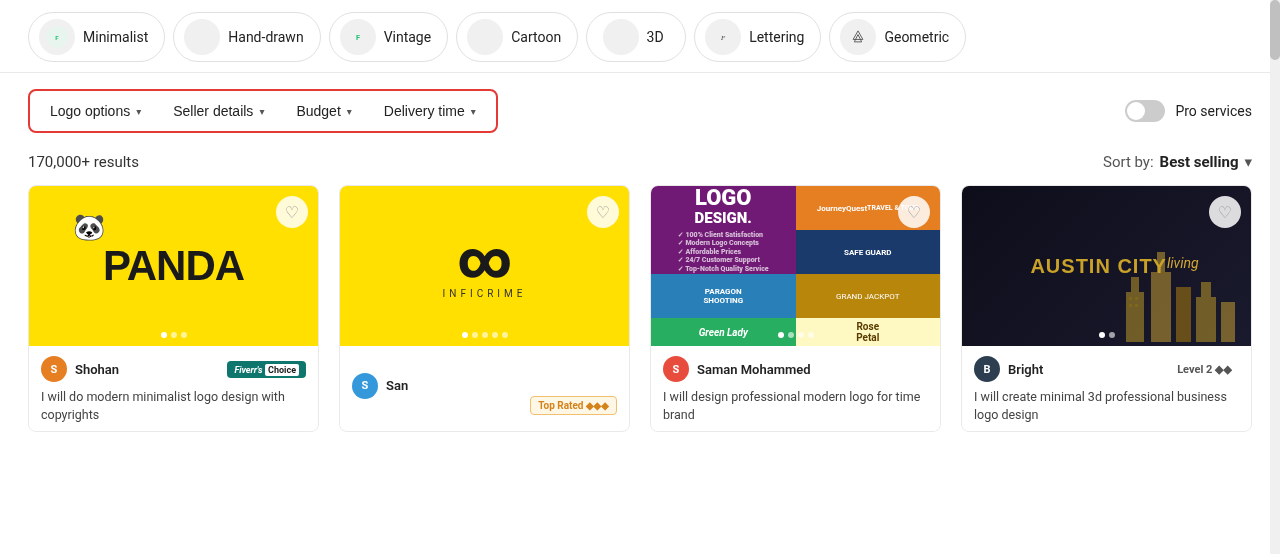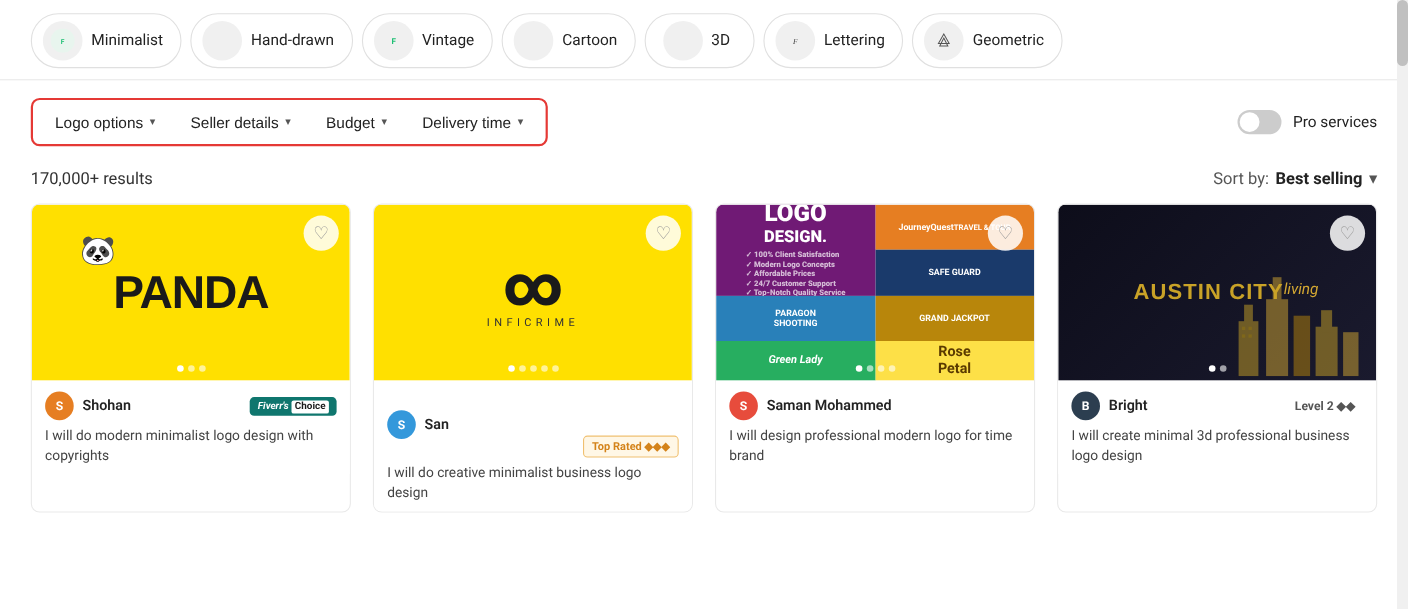--- a/index.html
+++ b/index.html
@@ -455,21 +455,20 @@
       </div>
     </div>
     <div class="card-body">
       <div class="card-seller-row">
         <div class="seller-info">
           <div class="seller-avatar" style="background:#3498db;">S</div>
           <span class="seller-name">San</span>
         </div>
         <span class="badge badge-top">Top Rated ◆◆◆</span>
       </div>
-      <div class="card-desc">I will do creative minimalist business logo design</div>
     </div>
   </div>
 
   <div class="card">
     <div class="card-image">
       <div style="width:100%; height:160px; display:grid; grid-template-columns:1fr 1fr; grid-template-rows:1fr 1fr 1fr; position:relative;">
 
         <div style="grid-column:1; grid-row:1/3; background:#701a75; display:flex; align-items:center; justify-content:center; padding:6px;">
           <div style="color:#fff; font-size:13px; font-weight:900; line-height:1.2; text-align:center;">
             <div style="font-size:22px; font-weight:900; line-height:1;">LOGO</div>
@@ -483,26 +482,26 @@
             </div>
           </div>
         </div>
 
         <div style="background:#e67e22; display:flex; align-items:center; justify-content:center; font-size:8px; font-weight:700; color:#fff; text-align:center; padding:3px;">
           JourneyQuest<br><span style="font-size:7px;">TRAVEL &amp; TOUR</span>
         </div>
         <div style="background:#1a3a6b; display:flex; align-items:center; justify-content:center; font-size:8px; font-weight:700; color:#fff; text-align:center; padding:3px;">SAFE GUARD</div>
 
         <div style="background:#2980b9; display:flex; align-items:center; justify-content:center; font-size:8px; font-weight:700; color:#fff; text-align:center; padding:3px;">PARAGON<br>SHOOTING</div>
-        <div style="background:#b8860b; display:flex; align-items:center; justify-content:center; font-size:8px; font-weight:700; color:#fff; text-align:center; padding:3px;">GRAND JACKPOT</div>
+        <div style="background:#b8860b; display:flex; align-items:center; justify-content:center; font-size:8px; font-weight:400; color:#fff; text-align:center; padding:3px;">GRAND JACKPOT</div>
 
         <div style="background:#27ae60; display:flex; align-items:center; justify-content:center; font-size:10px; font-weight:700; color:#fff; text-align:center; padding:3px;">
           <span style="font-style:italic;">Green Lady</span>
         </div>
-        <div style="background:#fde047; display:flex; align-items:center; justify-content:center; font-size:13px; font-weight:700; color:#5a3a00; text-align:center; padding:3px;">Rose<br>Petal</div>
+        <div style="background:#fef9c3; display:flex; align-items:center; justify-content:center; font-size:10px; font-weight:700; color:#5a3a00; text-align:center; padding:3px;">Rose<br>Petal</div>
       </div>
       <button class="heart-btn" style="background:rgba(255,255,255,0.85);">♡</button>
       <div class="dots">
         <div class="dot active"></div>
           <div class="dot"></div>
           <div class="dot"></div>
           <div class="dot"></div>
       </div>
     </div>
     <div class="card-body">

